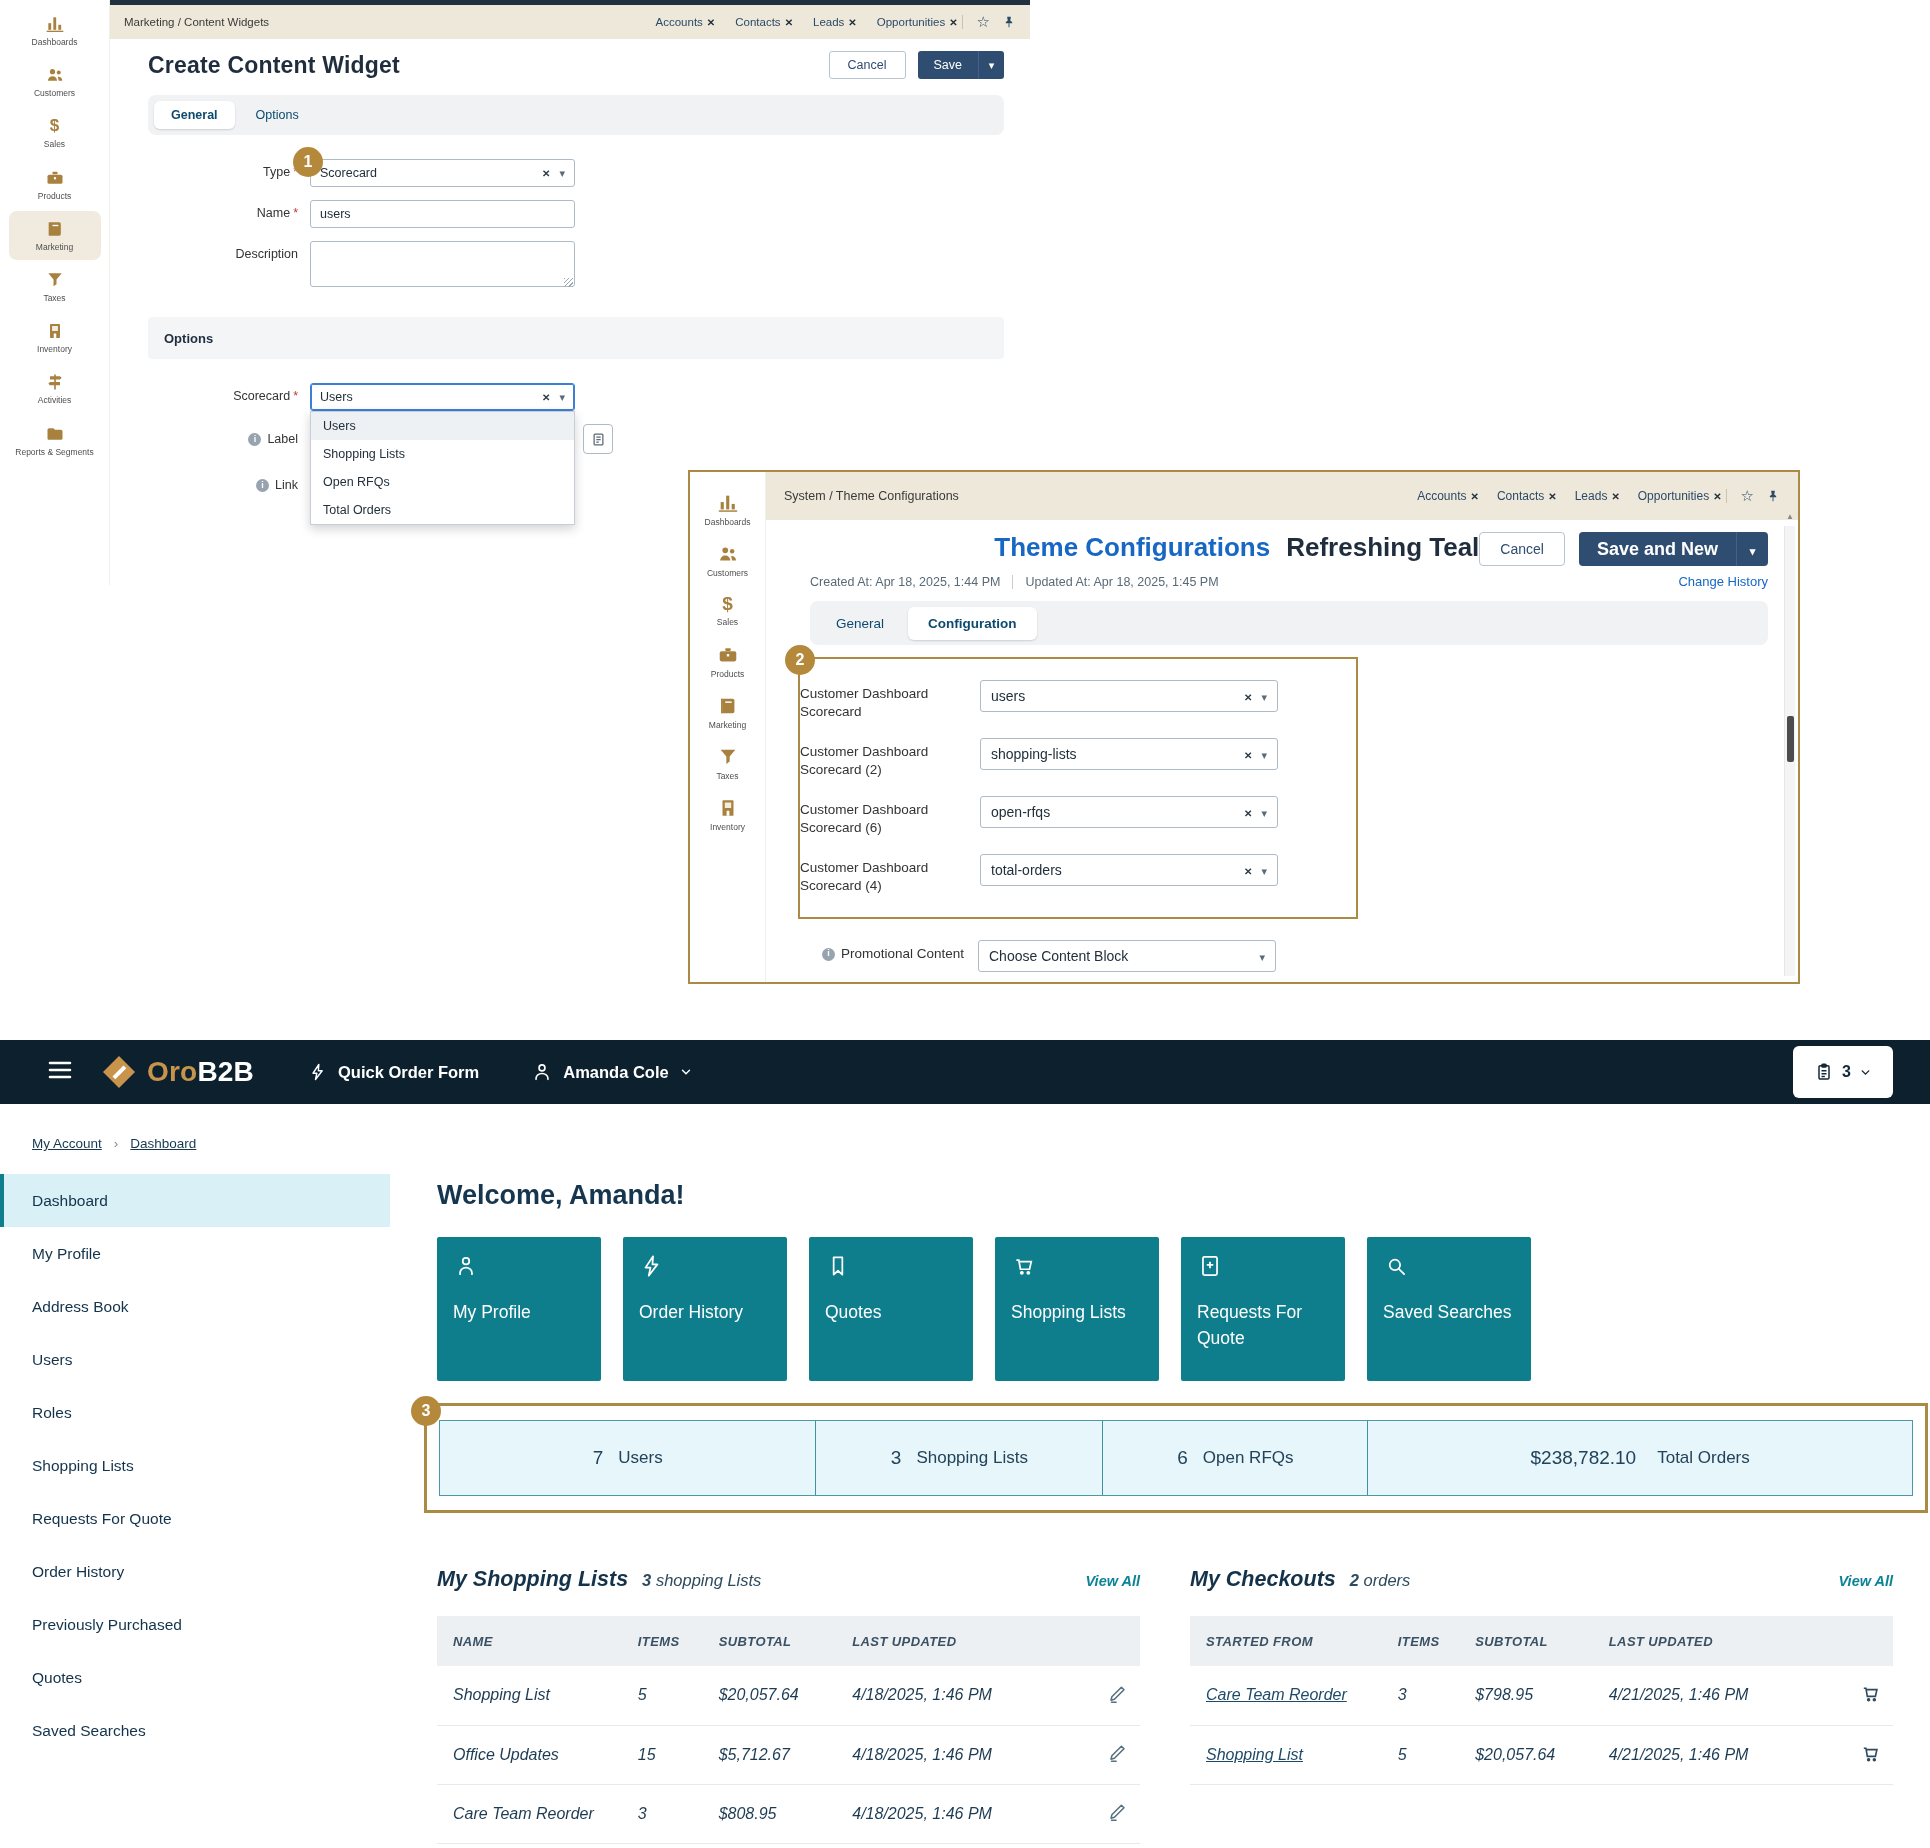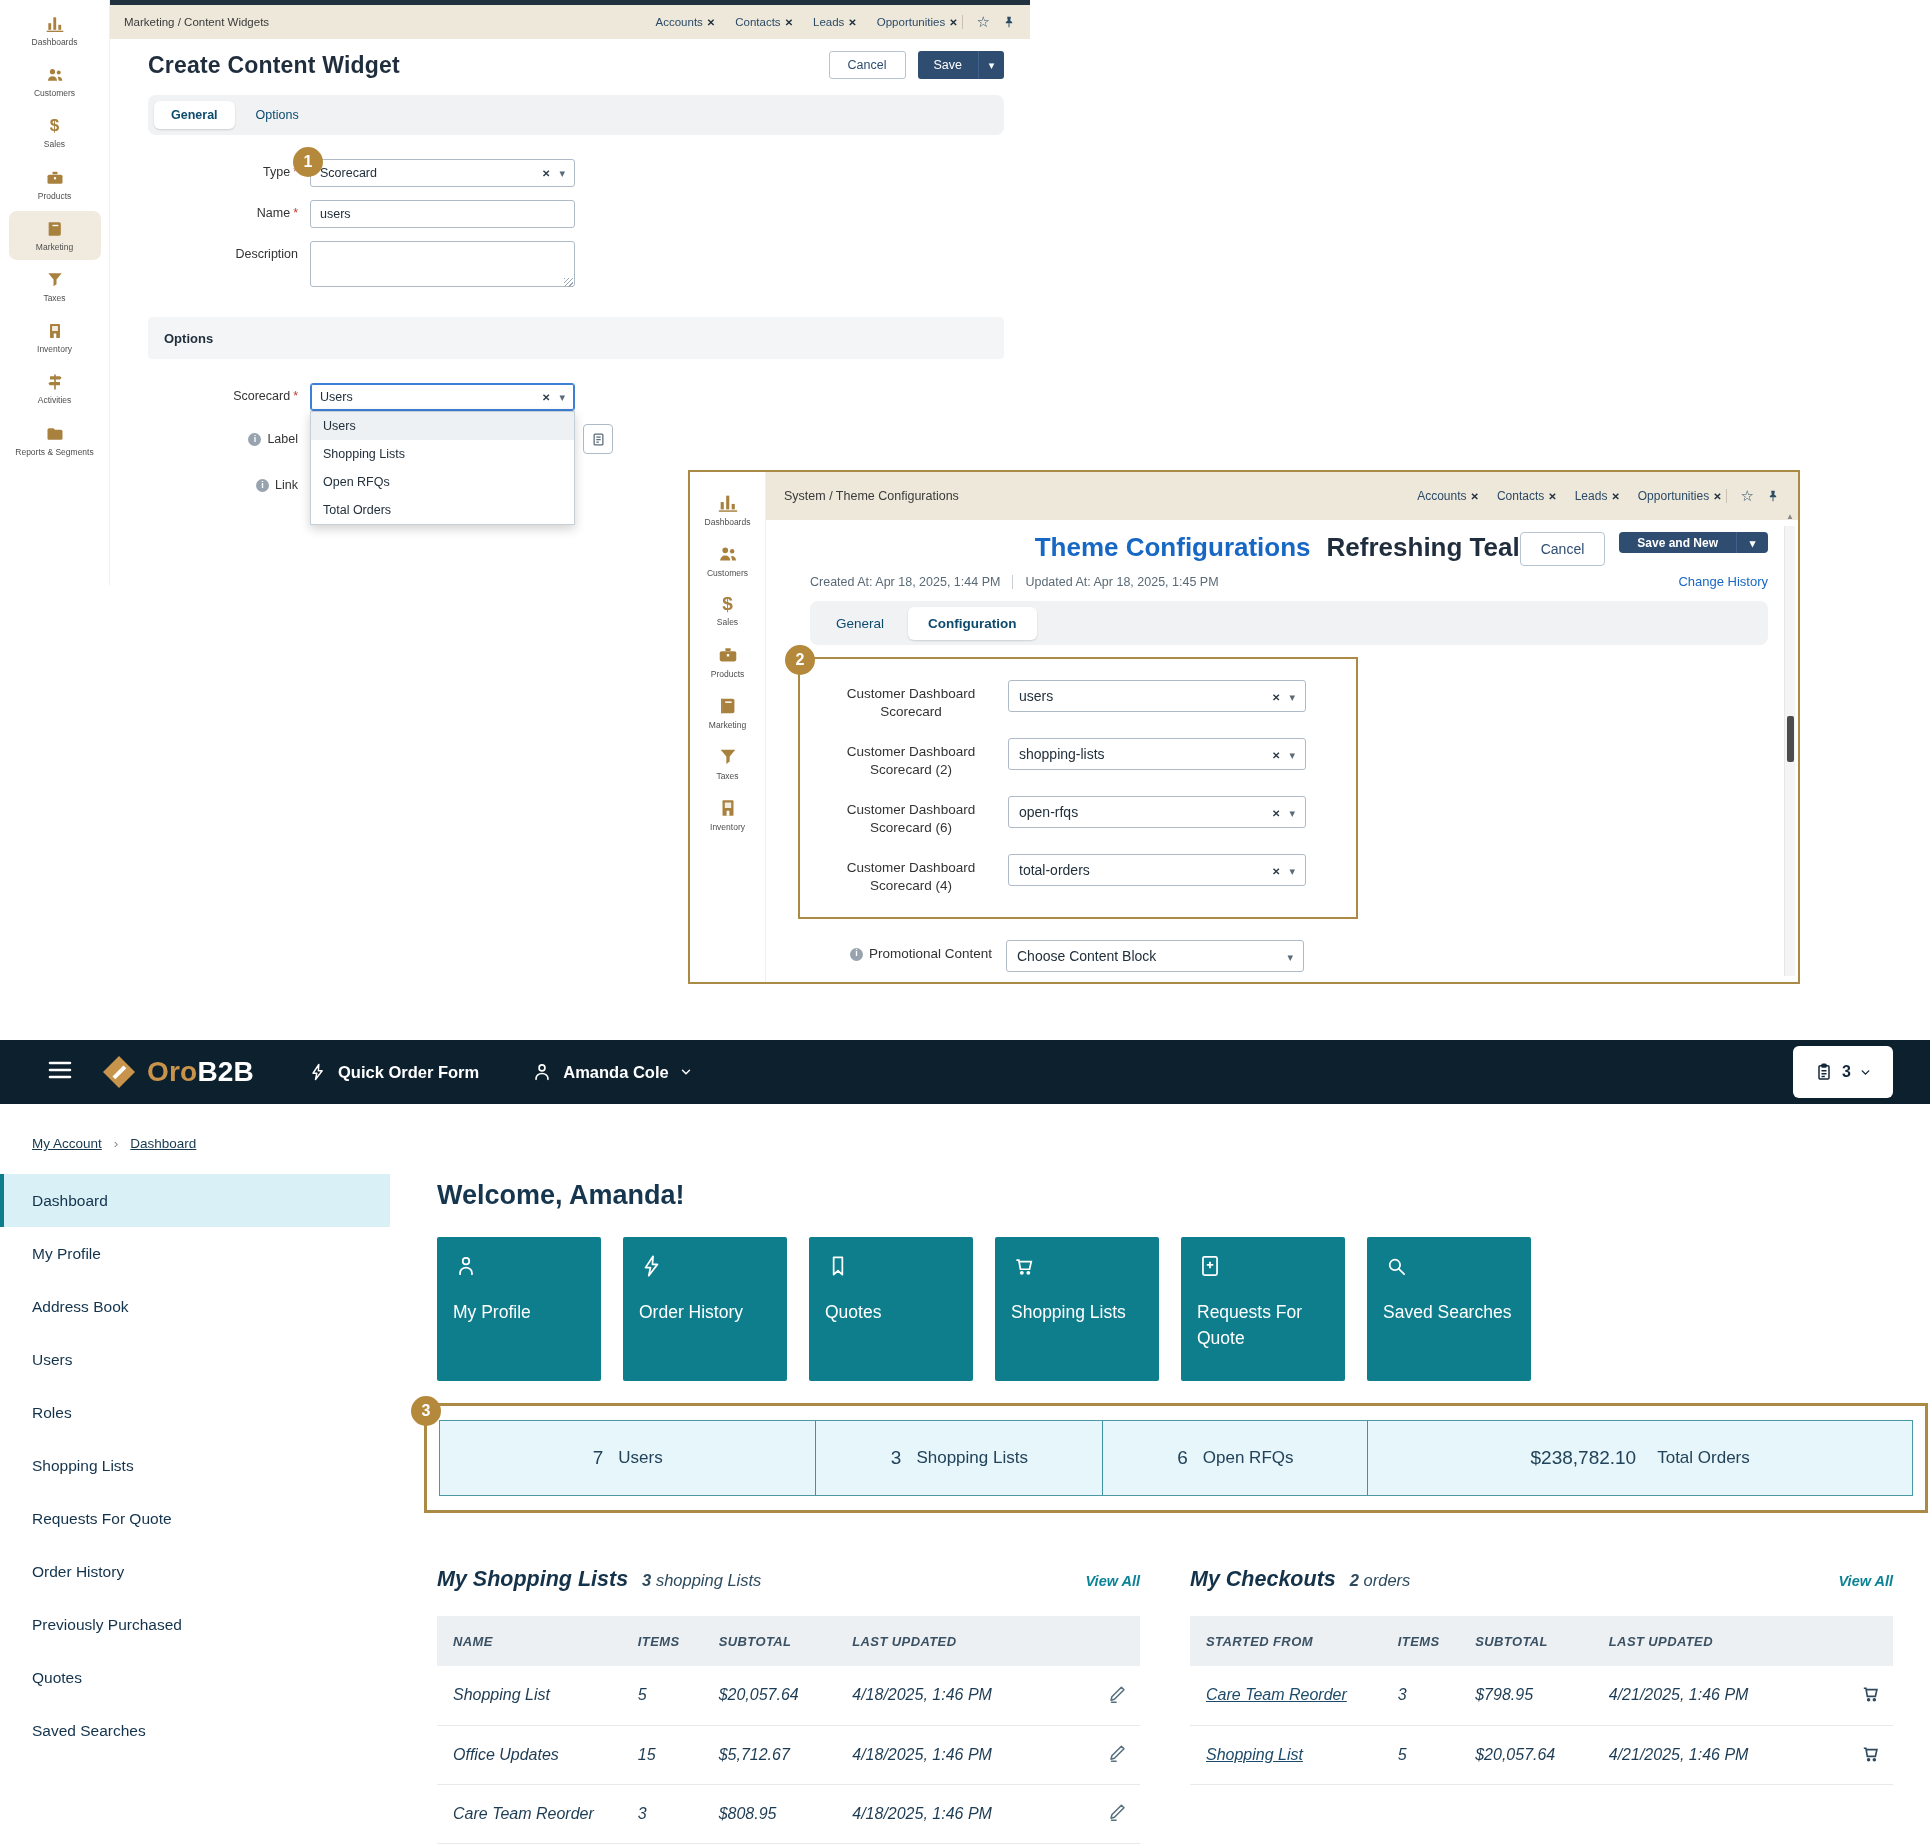--- a/index.html
+++ b/index.html
@@ -77,31 +77,31 @@
   .s2 .crumbbar { height:48px; padding:0 18px; }
   .s2 .crumb { font-size:12.5px; color:#3a3a3a; }
   .s2 .pin-item { font-size:12px; gap:4px; margin-left:18px; }
   .s2-body { padding:12px 30px 0 44px; }
   .s2 .titlerow { display:flex; align-items:flex-start; justify-content:flex-end; }
   .s2 .ttl { font-size:26px; font-weight:bold; }
   .s2 .ttl .tlink { color:#1767c4; cursor:pointer; }
   .s2 .tsep { color:#8a99a6; font-weight:normal; margin:0 8px; }
   .s2 .tname { color:#1f2d3d; }
   .s2 .btn-outline { height:34px; padding:0 20px; font-size:14px; border-radius:4px; }
-  .s2 .btn-navy { height:21px; padding:0 18px; font-size:12px; border-radius:4px 0 0 4px; font-weight:bold; }
+  .s2 .btn-navy { height:34px; padding:0 18px; font-size:18px; border-radius:4px 0 0 4px; font-weight:bold; }
   .s2 .caret-seg { width:32px; padding:0; border-radius:0 4px 4px 0; display:flex; align-items:center; justify-content:center; }
   .metarow { display:flex; align-items:center; margin-top:8px; font-size:12.5px; color:#5a6a76; }
   .metadiv { width:1px; height:14px; background:#c9ced3; margin:0 12px; }
   .ch-link { margin-left:auto; color:#1767c4; font-size:13px; cursor:pointer; }
   .s2 .tabsbar { margin-top:12px; height:44px; }
   .s2 .tab { font-size:13.5px; padding:9px 20px; }
   .gold-box2 { position:relative; margin-top:12px; margin-left:-12px; width:560px; border:2px solid #ab8a45; padding:12px 0 14px 0; }
   .gold-box2 .num-badge { left:-15px; top:-14px; }
   .s2 .frow { margin-bottom:0; padding:9px 0; }
-  .s2 .flabel { width:180px; padding-right:14px; text-align:center; font-size:13.5px; color:#333; line-height:1.3; padding-top:5px; display:block;margin-left:28px; }
+  .s2 .flabel { width:180px; padding-right:14px; text-align:left; font-size:13.5px; color:#333; line-height:1.3; padding-top:5px; display:block; }
   .s2 .flabel.withico { display:flex; justify-content:flex-end; align-items:center; gap:6px; }
   .s2 .sel { width:298px; height:32px; padding:0 10px; font-size:14px; }
   .promo-row { margin-top:12px; }
   .sb-track { position:absolute; right:3px; top:54px; bottom:6px; width:11px; background:#f4f4f4; border-left:1px solid #e7e7e7; }
   .sb-up { position:absolute; top:-14px; left:1px; font-size:8px; color:#888; }
   .sb-up::after { content:"▲"; }
   .sb-thumb { position:absolute; top:190px; left:2px; width:7px; height:46px; background:#4c4c4c; border-radius:2px; }
 
   
   .s3 { position:absolute; left:0; top:1040px; width:1930px; height:808px; background:#fff; }

